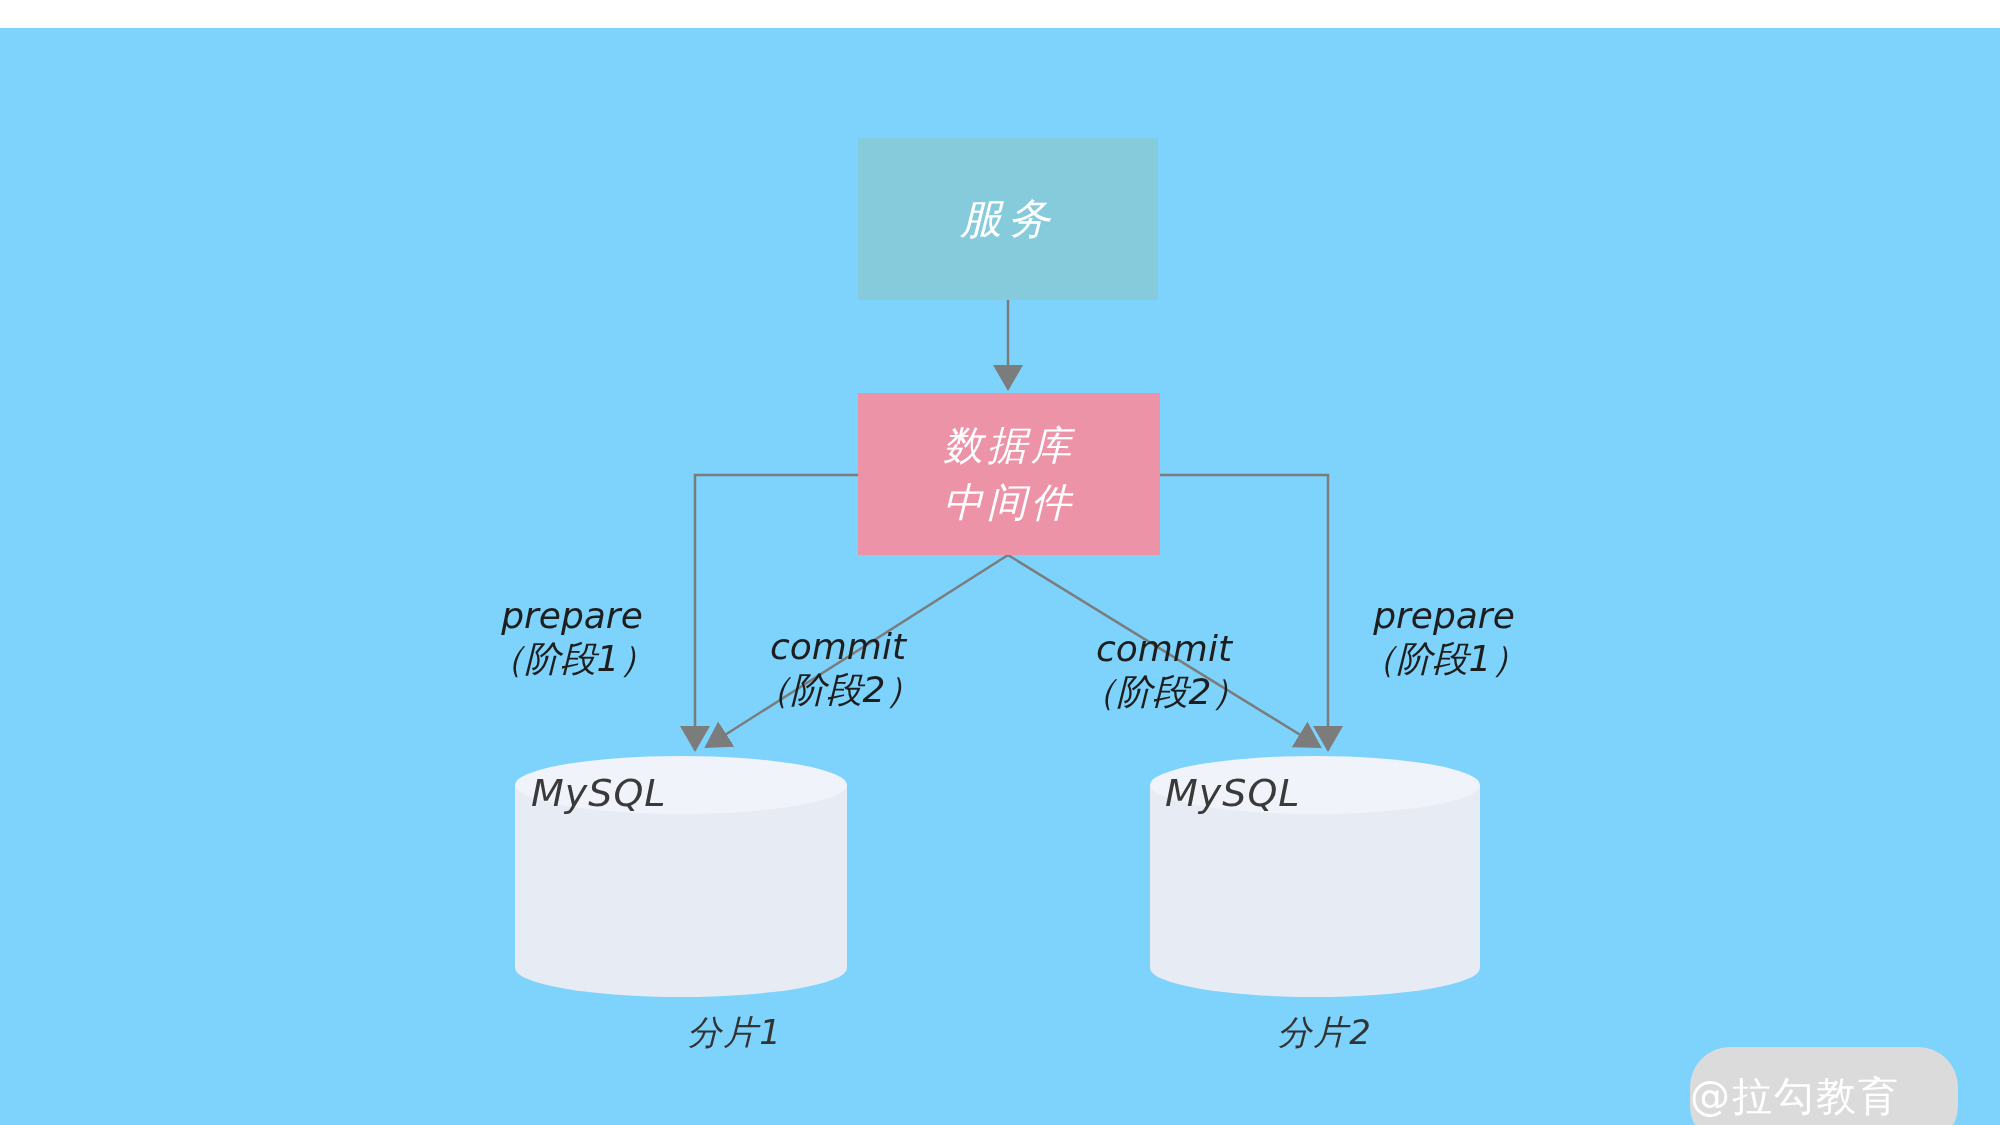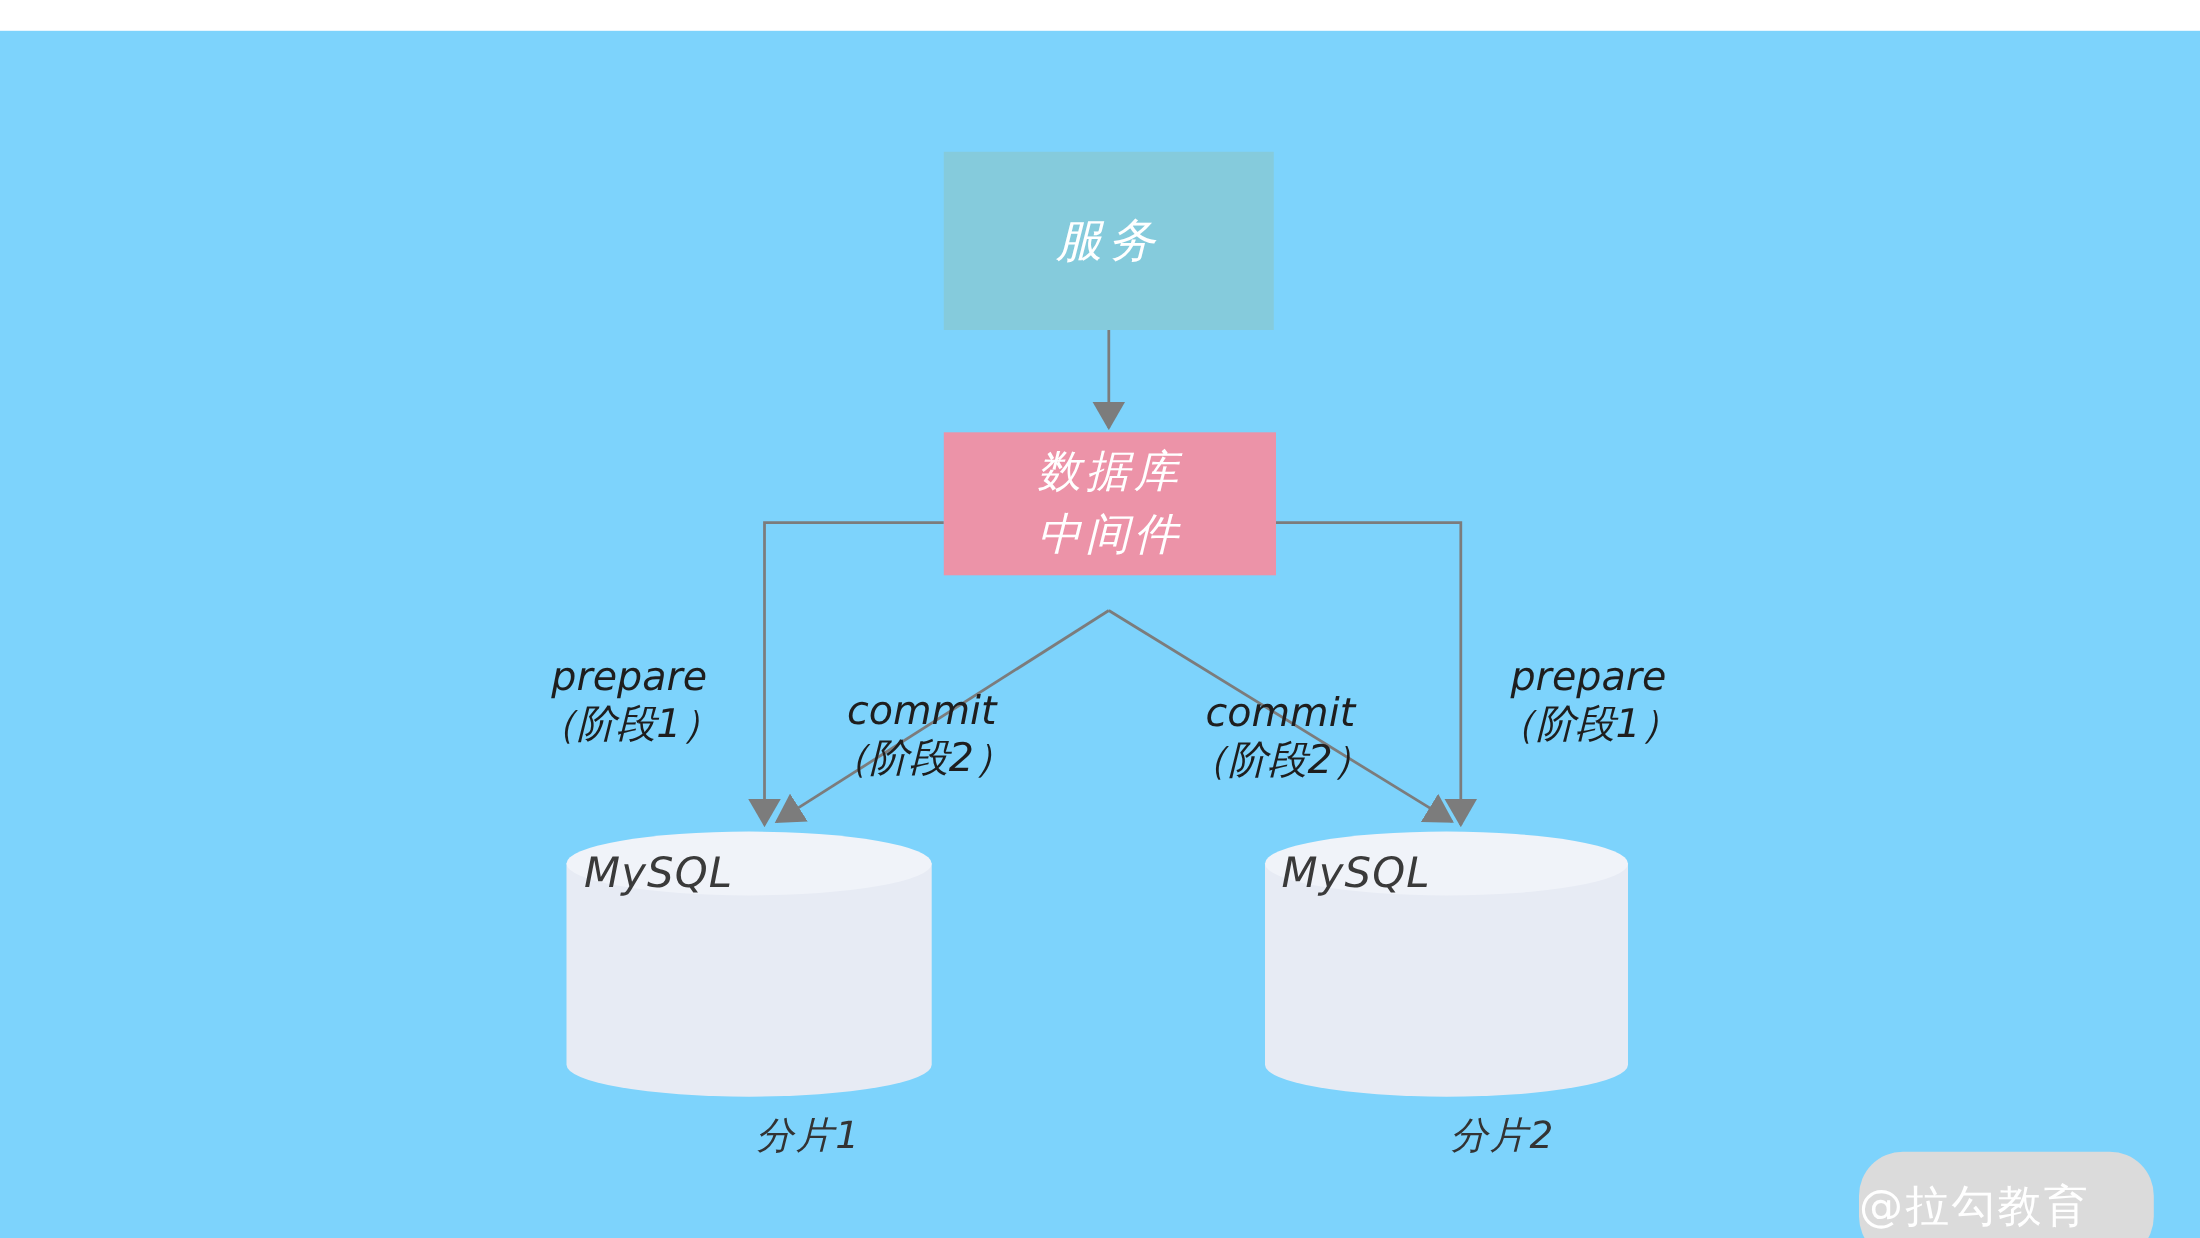--- a/index.html
+++ b/index.html
@@ -30,21 +30,21 @@
   .node-service {
     left: 858px; top: 110px;
     width: 300px; height: 162px;
     background: #85cbdc;
     font-size: 42px;
     letter-spacing: 6px;
     font-weight: 300;
   }
   .node-middleware {
     left: 858px; top: 365px;
-    width: 302px; height: 130px;
+    width: 302px; height: 162px;
     background: #ec93a8;
     font-size: 40px;
     line-height: 57px;
     letter-spacing: 4px;
     font-weight: 300;
   }
   .edge-label {
     position: absolute;
     width: 260px;
     text-align: center;
@@ -71,21 +71,21 @@
   .caption {
     position: absolute;
     width: 220px;
     text-align: right;
     font-size: 34px;
     font-style: italic;
     color: #333333;
     letter-spacing: 2px;
   }
   .caption-shard1 { left: 563px;  top: 982px; }
-  .caption-shard2 { left: 1194px; top: 982px; }
+  .caption-shard2 { left: 1153px; top: 982px; }
   .watermark {
     position: absolute;
     left: 1690px; top: 1019px;
     width: 268px; height: 99px;
     background: #dbdbdb;
     border-radius: 40px;
     display: flex;
     align-items: center;
     justify-content: flex-start;
     color: #ffffff;

